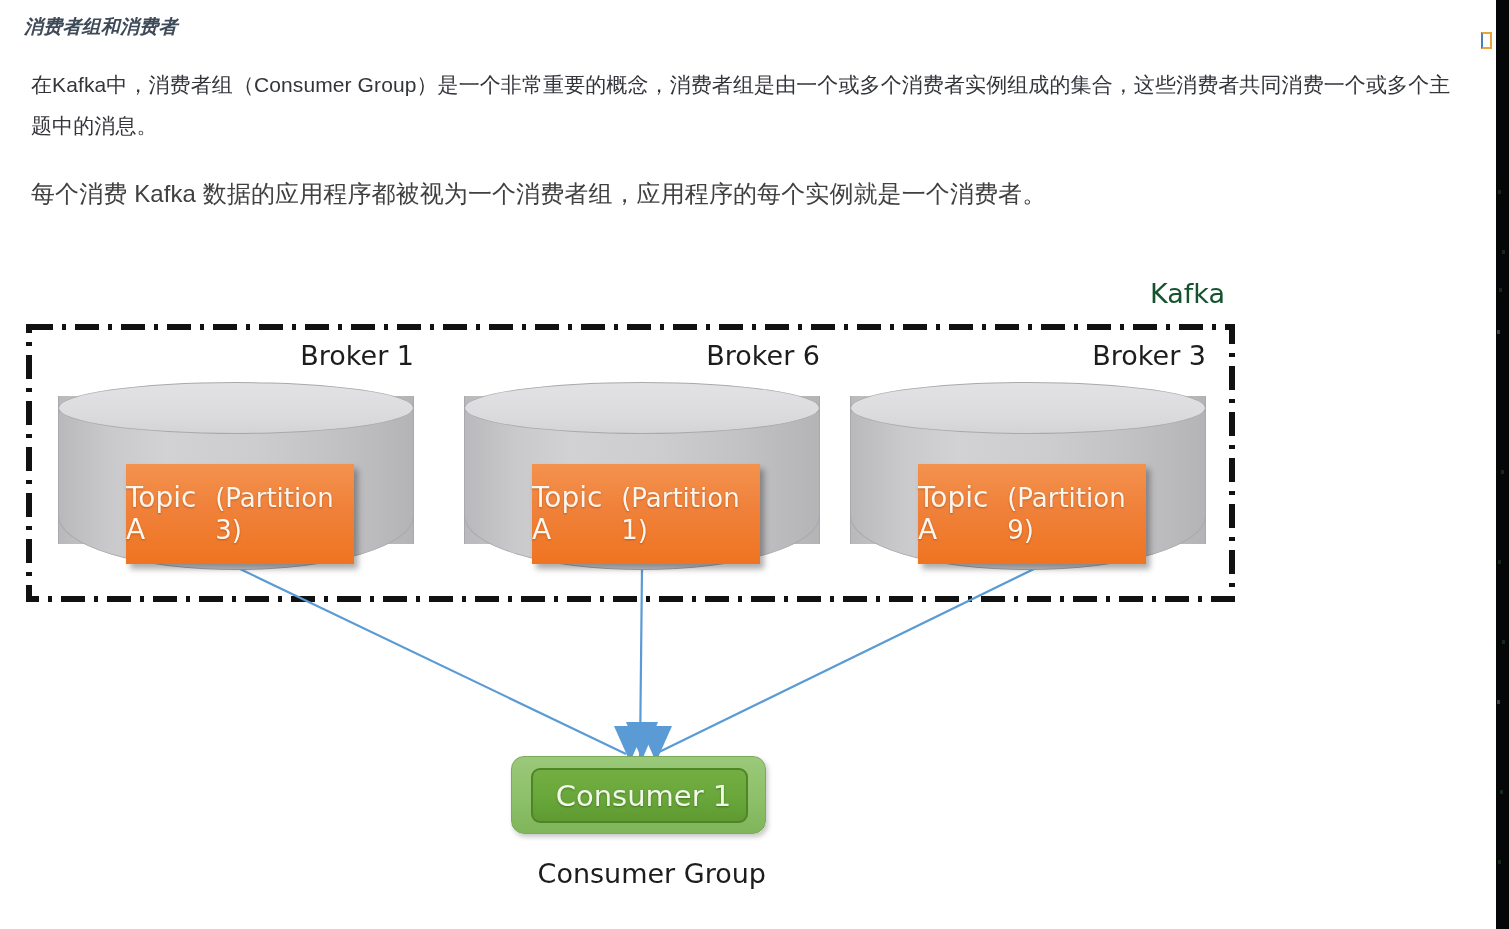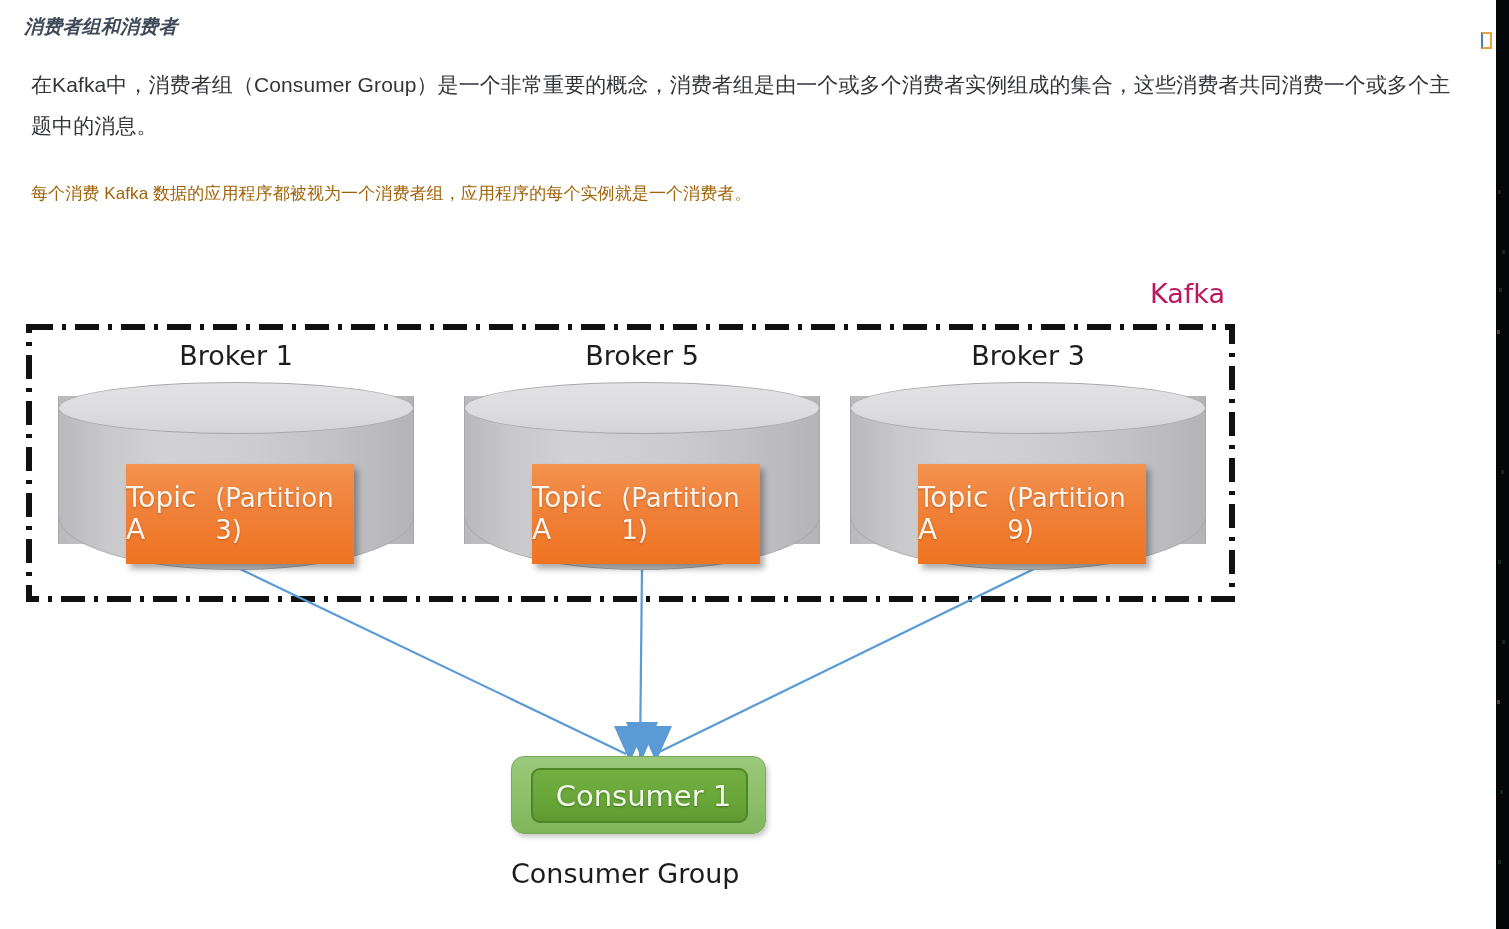--- a/index.html
+++ b/index.html
@@ -69,40 +69,40 @@
   p.para {
     margin: 7px;
     font-size: 21px;
     line-height: 41px;
     color: #33353b;
     letter-spacing: .1px;
   }
   p.para-1 { margin-top: 22px; width: 1438px; }
   p.para-red {
     margin-top: 27px;
-    color: #a16207;
-    font-size: 17px;
+    color: #404040;
+    font-size: 24px;
     line-height: 41px;
   }
   p.para-3 { margin-top: 28px; }
 
   
   #diagram {
     position: absolute;
     left: 0; top: 270px;
     width: 1400px; height: 640px;
   }
 
   
   .kafka-label {
     position: absolute;
     left: 1150px;
     top: 8px;
     font-size: 27px;
-    color: #be185d;
+    color: #14532d;
     font-family: "DejaVu Sans", sans-serif;
     white-space: nowrap;
   }
 
   
   .kafka-box {
     position: absolute;
     left: 26px;
     top: 54px;
     width: 1209px;
@@ -117,21 +117,21 @@
     height: 240px;
   }
   .broker-1 { left: 58px;  top: 70px; }
   .broker-2 { left: 464px; top: 70px; }
   .broker-3 { left: 850px; top: 70px; }
 
   .broker-label {
     position: absolute;
     left: 0; top: 0;
     width: 100%;
-    text-align: center;
+    text-align: right;
     font-size: 27px;
     color: #1c1c1c;
     font-family: "DejaVu Sans", sans-serif;
     line-height: 32px;
   }
 
   .cylinder {
     position: absolute;
     left: 0;
     top: 42px;
@@ -246,21 +246,21 @@
     color: #f1f8ea;
     font-family: "DejaVu Sans", sans-serif;
     line-height: 32px;
     text-shadow: 0 1px 2px rgba(30,70,10,.5);
   }
   .consumer-group-label {
     position: absolute;
     left: 511px;
     top: 588px;
     width: 255px;
-    text-align: left;
+    text-align: right;
     font-size: 27px;
     color: #1c1c1c;
     font-family: "DejaVu Sans", sans-serif;
     line-height: 32px;
   }
 </style>
 </head>
 <body>
 
 <div id="page">
@@ -304,21 +304,21 @@
         <div class="cyl-bottom"></div>
         <div class="cyl-top"></div>
         <div class="topic">
           <div class="topic-name">Topic A</div>
           <div class="topic-partition">(Partition 3)</div>
         </div>
       </div>
     </div>
 
     <div class="broker broker-2">
-      <div class="broker-label">Broker 5</div>
+      <div class="broker-label">Broker 6</div>
       <div class="cylinder">
         <div class="cyl-body"></div>
         <div class="cyl-bottom"></div>
         <div class="cyl-top"></div>
         <div class="topic">
           <div class="topic-name">Topic A</div>
           <div class="topic-partition">(Partition 1)</div>
         </div>
       </div>
     </div>

